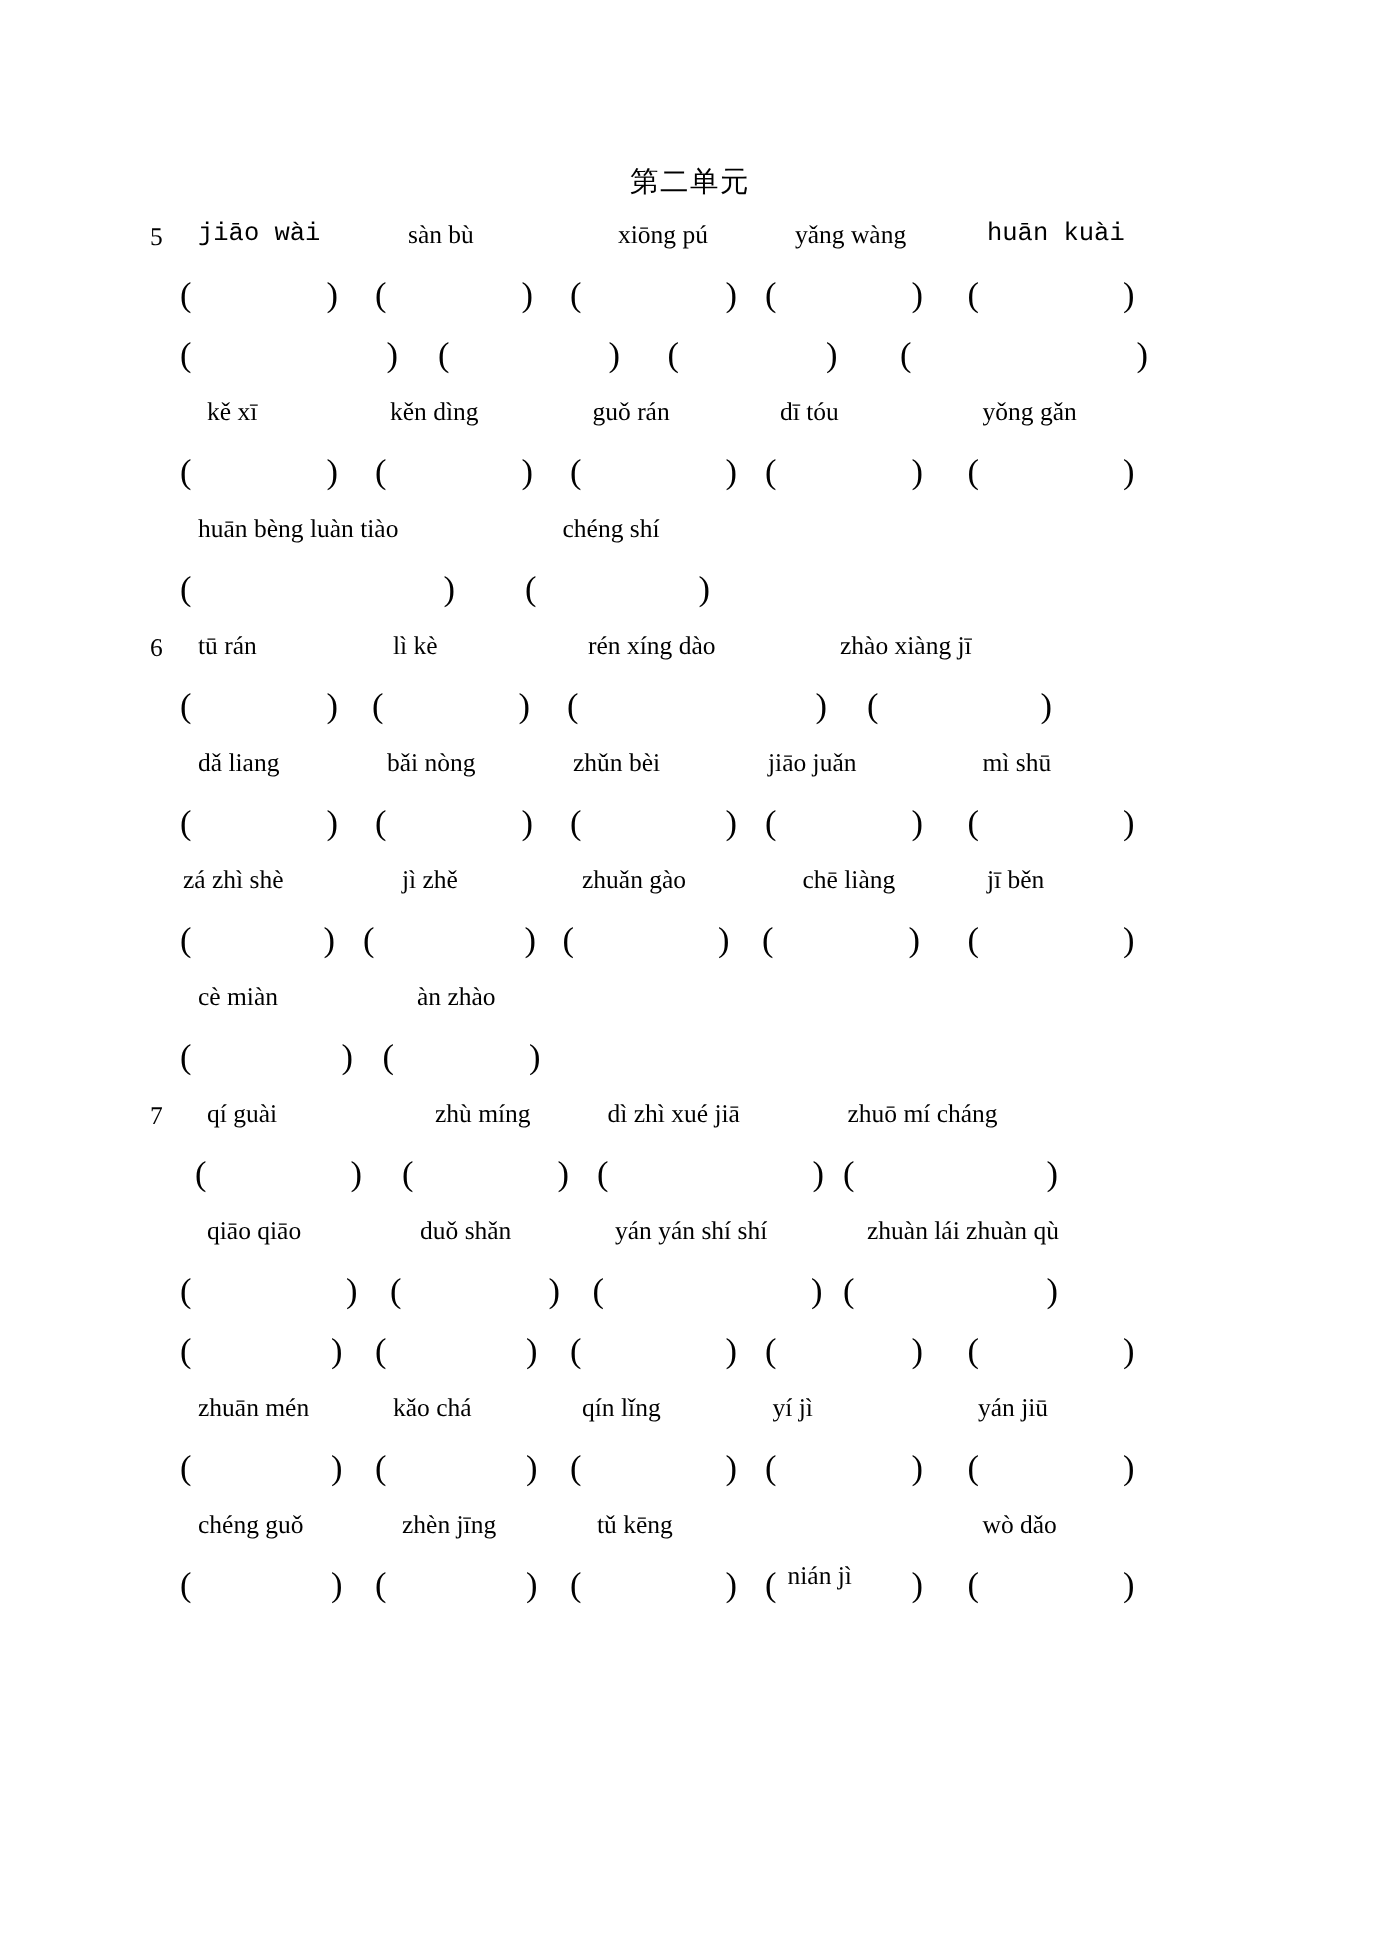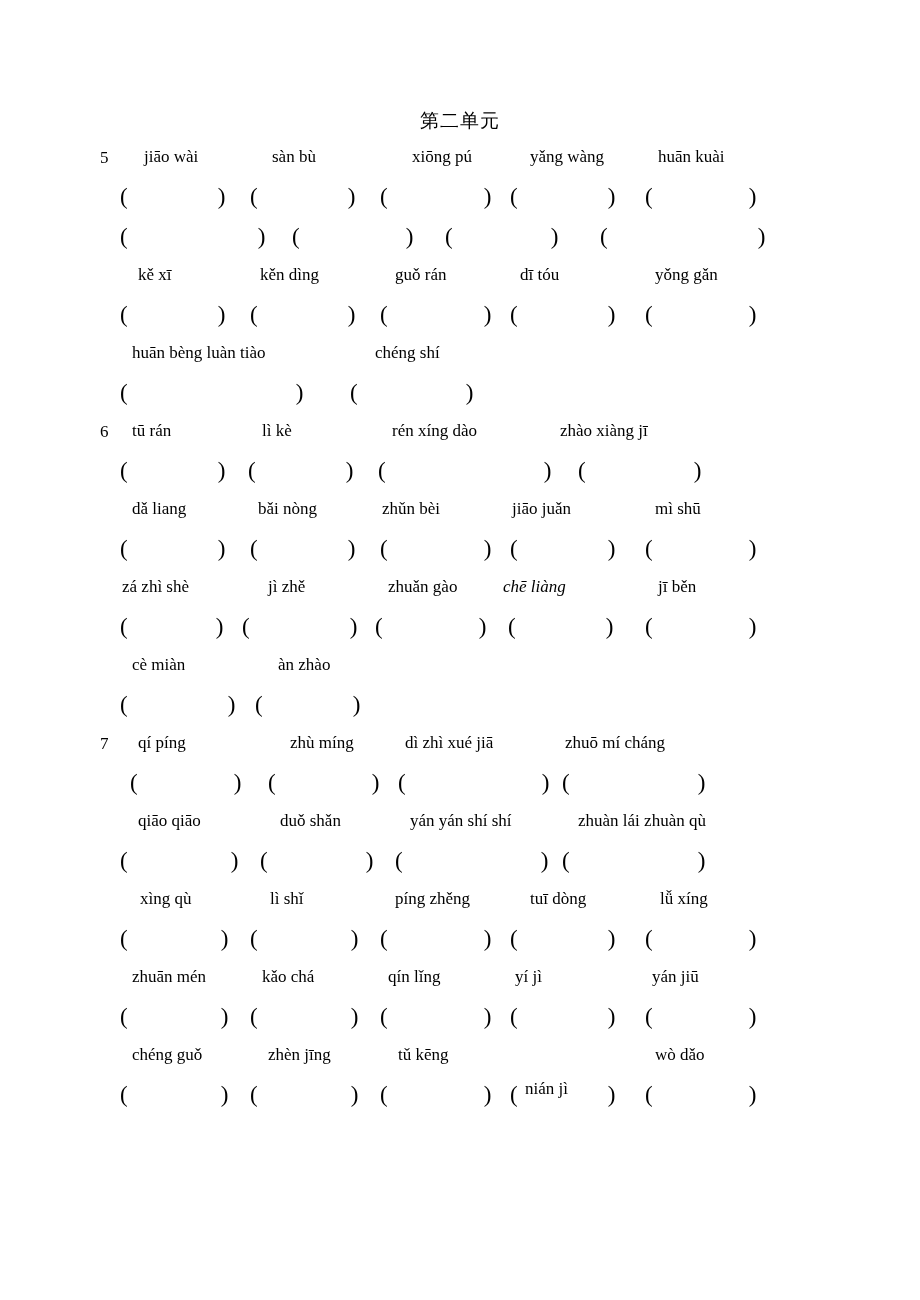--- a/index.html
+++ b/index.html
@@ -86,25 +86,25 @@
 <body>
 
 <div class="page">
 
   <div class="doc-title">第二单元</div>
 
   <div class="content">
       <div class="section">
         <div class="pinyin-row">
           <span class="sec-num">5</span>
-          <span class="pinyin" style="left: 44px;">jiāo wài</span>
+          <span class="pinyin" style="left: 32px; font-family: Liberation Mono, monospace;">jiāo wài</span>
           <span class="pinyin" style="left: 172px;">sàn bù</span>
           <span class="pinyin" style="left: 312px;">xiōng pú</span>
           <span class="pinyin" style="left: 430px;">yǎng wàng</span>
-          <span class="pinyin" style="left: 558px;">huān kuài</span>
+          <span class="pinyin" style="left: 558px; font-family: Liberation Mono, monospace;">huān kuài</span>
         </div>
         <div class="bracket-row">
           <span class="bracket" style="left: 20px; width: 112px;"><span class="lp">(</span><span class="gap" style="width: 90px;"></span><span class="rp">)</span></span>
           <span class="bracket" style="left: 150px; width: 112px;"><span class="lp">(</span><span class="gap" style="width: 90px;"></span><span class="rp">)</span></span>
           <span class="bracket" style="left: 280px; width: 118px;"><span class="lp">(</span><span class="gap" style="width: 96px;"></span><span class="rp">)</span></span>
           <span class="bracket" style="left: 410px; width: 112px;"><span class="lp">(</span><span class="gap" style="width: 90px;"></span><span class="rp">)</span></span>
           <span class="bracket" style="left: 545px; width: 118px;"><span class="lp">(</span><span class="gap" style="width: 96px;"></span><span class="rp">)</span></span>
         </div>
         <div class="bracket-row">
           <span class="bracket" style="left: 20px; width: 152px;"><span class="lp">(</span><span class="gap" style="width: 130px;"></span><span class="rp">)</span></span>
@@ -160,21 +160,21 @@
           <span class="bracket" style="left: 20px; width: 112px;"><span class="lp">(</span><span class="gap" style="width: 90px;"></span><span class="rp">)</span></span>
           <span class="bracket" style="left: 150px; width: 112px;"><span class="lp">(</span><span class="gap" style="width: 90px;"></span><span class="rp">)</span></span>
           <span class="bracket" style="left: 280px; width: 118px;"><span class="lp">(</span><span class="gap" style="width: 96px;"></span><span class="rp">)</span></span>
           <span class="bracket" style="left: 410px; width: 112px;"><span class="lp">(</span><span class="gap" style="width: 90px;"></span><span class="rp">)</span></span>
           <span class="bracket" style="left: 545px; width: 118px;"><span class="lp">(</span><span class="gap" style="width: 96px;"></span><span class="rp">)</span></span>
         </div>
         <div class="pinyin-row">
           <span class="pinyin" style="left: 22px;">zá zhì shè</span>
           <span class="pinyin" style="left: 168px;">jì zhě</span>
           <span class="pinyin" style="left: 288px;">zhuǎn gào</span>
-          <span class="pinyin" style="left: 403px; font-style: italic;">chē liàng</span>
+          <span class="pinyin" style="left: 435px;">chē liàng</span>
           <span class="pinyin" style="left: 558px;">jī běn</span>
         </div>
         <div class="bracket-row">
           <span class="bracket" style="left: 20px; width: 110px;"><span class="lp">(</span><span class="gap" style="width: 88px;"></span><span class="rp">)</span></span>
           <span class="bracket" style="left: 142px; width: 122px;"><span class="lp">(</span><span class="gap" style="width: 100px;"></span><span class="rp">)</span></span>
           <span class="bracket" style="left: 275px; width: 118px;"><span class="lp">(</span><span class="gap" style="width: 96px;"></span><span class="rp">)</span></span>
           <span class="bracket" style="left: 408px; width: 112px;"><span class="lp">(</span><span class="gap" style="width: 90px;"></span><span class="rp">)</span></span>
           <span class="bracket" style="left: 545px; width: 118px;"><span class="lp">(</span><span class="gap" style="width: 96px;"></span><span class="rp">)</span></span>
         </div>
         <div class="pinyin-row">
@@ -182,21 +182,21 @@
           <span class="pinyin" style="left: 178px;">àn zhào</span>
         </div>
         <div class="bracket-row">
           <span class="bracket" style="left: 20px; width: 122px;"><span class="lp">(</span><span class="gap" style="width: 100px;"></span><span class="rp">)</span></span>
           <span class="bracket" style="left: 155px; width: 112px;"><span class="lp">(</span><span class="gap" style="width: 90px;"></span><span class="rp">)</span></span>
         </div>
       </div>
       <div class="section">
         <div class="pinyin-row">
           <span class="sec-num">7</span>
-          <span class="pinyin" style="left: 38px;">qí píng</span>
+          <span class="pinyin" style="left: 38px;">qí guài</span>
           <span class="pinyin" style="left: 190px;">zhù míng</span>
           <span class="pinyin" style="left: 305px;">dì zhì xué  jiā</span>
           <span class="pinyin" style="left: 465px;">zhuō mí cháng</span>
         </div>
         <div class="bracket-row">
           <span class="bracket" style="left: 30px; width: 118px;"><span class="lp">(</span><span class="gap" style="width: 96px;"></span><span class="rp">)</span></span>
           <span class="bracket" style="left: 168px; width: 118px;"><span class="lp">(</span><span class="gap" style="width: 96px;"></span><span class="rp">)</span></span>
           <span class="bracket" style="left: 298px; width: 158px;"><span class="lp">(</span><span class="gap" style="width: 136px;"></span><span class="rp">)</span></span>
           <span class="bracket" style="left: 462px; width: 150px;"><span class="lp">(</span><span class="gap" style="width: 128px;"></span><span class="rp">)</span></span>
         </div>
@@ -204,27 +204,20 @@
           <span class="pinyin" style="left: 38px;">qiāo qiāo</span>
           <span class="pinyin" style="left: 180px;">duǒ shǎn</span>
           <span class="pinyin" style="left: 310px;">yán yán shí  shí</span>
           <span class="pinyin" style="left: 478px;">zhuàn lái zhuàn qù</span>
         </div>
         <div class="bracket-row">
           <span class="bracket" style="left: 20px; width: 125px;"><span class="lp">(</span><span class="gap" style="width: 103px;"></span><span class="rp">)</span></span>
           <span class="bracket" style="left: 160px; width: 120px;"><span class="lp">(</span><span class="gap" style="width: 98px;"></span><span class="rp">)</span></span>
           <span class="bracket" style="left: 295px; width: 160px;"><span class="lp">(</span><span class="gap" style="width: 138px;"></span><span class="rp">)</span></span>
           <span class="bracket" style="left: 462px; width: 150px;"><span class="lp">(</span><span class="gap" style="width: 128px;"></span><span class="rp">)</span></span>
-        </div>
-        <div class="pinyin-row">
-          <span class="pinyin" style="left: 40px;">xìng qù</span>
-          <span class="pinyin" style="left: 170px;">lì shǐ</span>
-          <span class="pinyin" style="left: 295px;">píng zhěng</span>
-          <span class="pinyin" style="left: 430px;">tuī dòng</span>
-          <span class="pinyin" style="left: 560px;">lǚ xíng</span>
         </div>
         <div class="bracket-row">
           <span class="bracket" style="left: 20px; width: 115px;"><span class="lp">(</span><span class="gap" style="width: 93px;"></span><span class="rp">)</span></span>
           <span class="bracket" style="left: 150px; width: 115px;"><span class="lp">(</span><span class="gap" style="width: 93px;"></span><span class="rp">)</span></span>
           <span class="bracket" style="left: 280px; width: 118px;"><span class="lp">(</span><span class="gap" style="width: 96px;"></span><span class="rp">)</span></span>
           <span class="bracket" style="left: 410px; width: 112px;"><span class="lp">(</span><span class="gap" style="width: 90px;"></span><span class="rp">)</span></span>
           <span class="bracket" style="left: 545px; width: 118px;"><span class="lp">(</span><span class="gap" style="width: 96px;"></span><span class="rp">)</span></span>
         </div>
         <div class="pinyin-row">
           <span class="pinyin" style="left: 32px;">zhuān mén</span>

